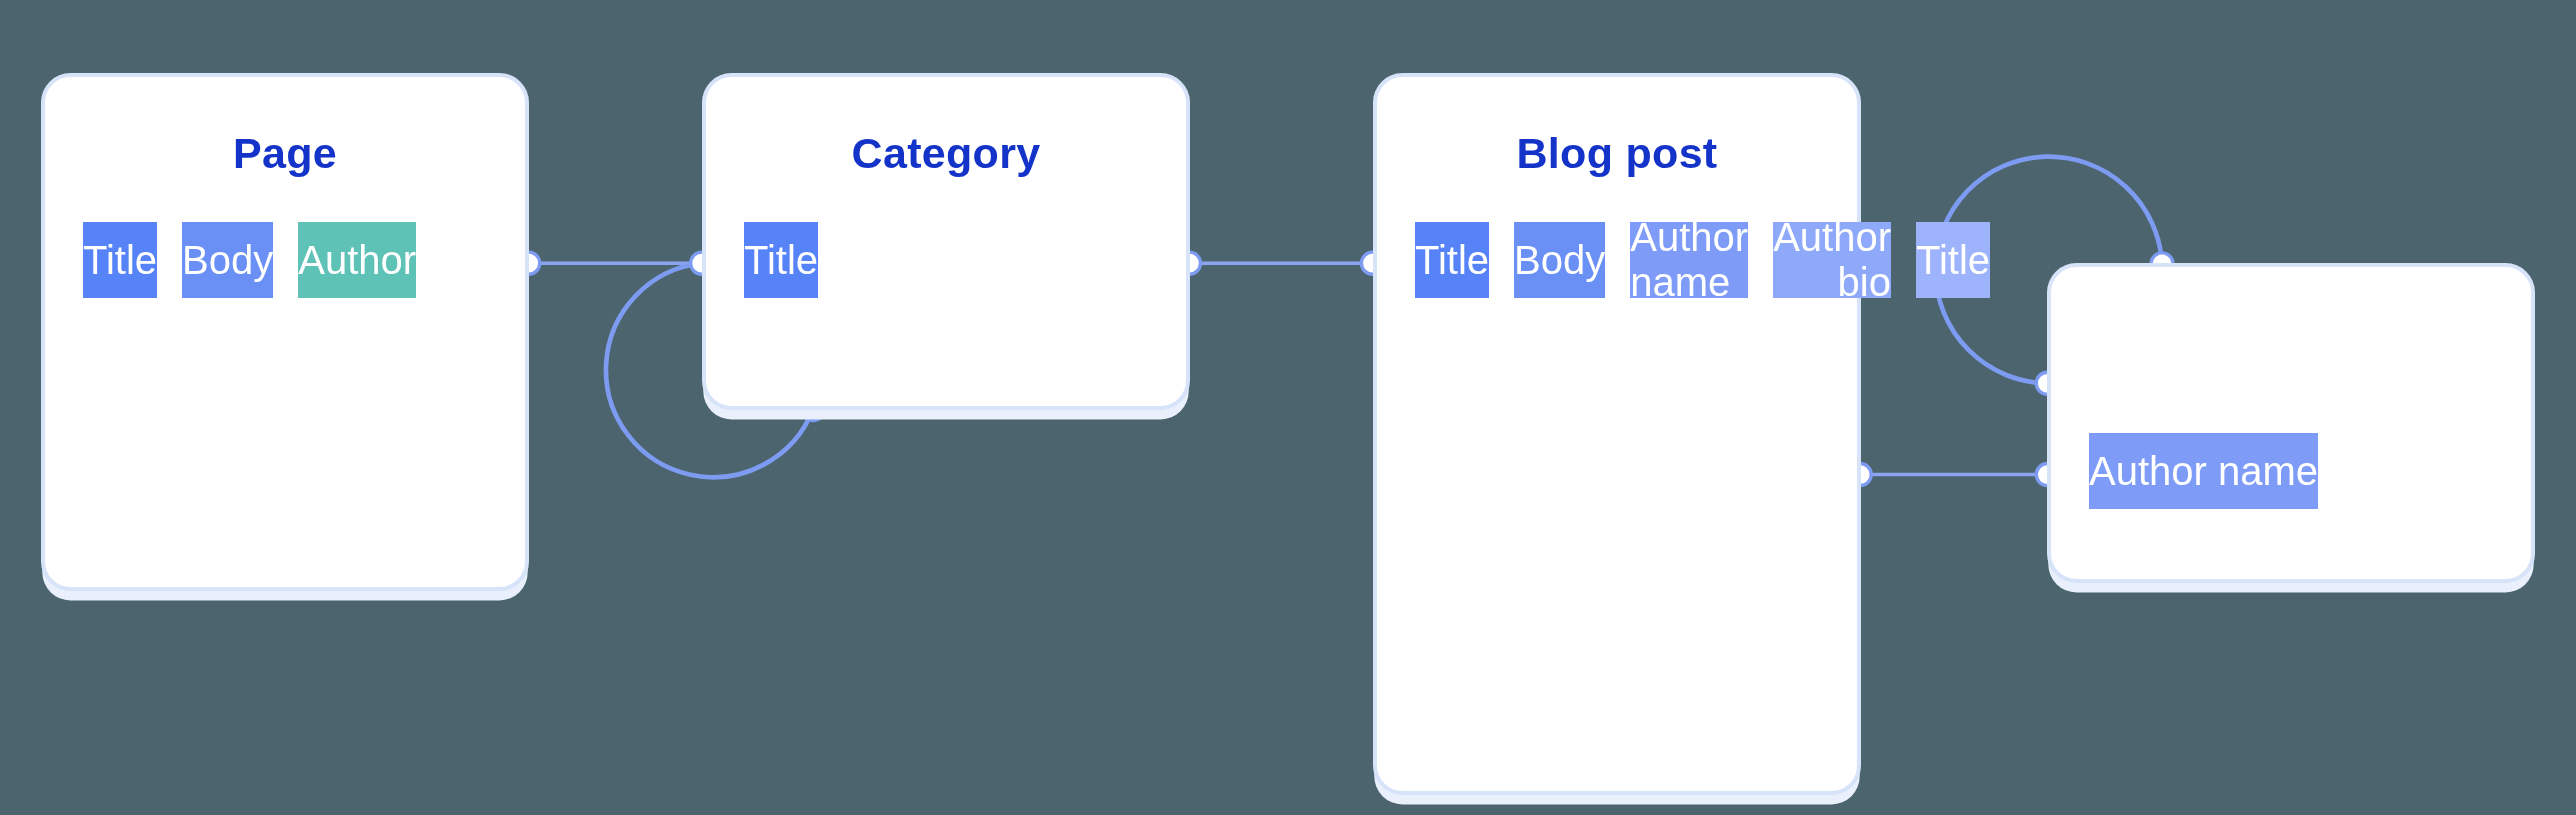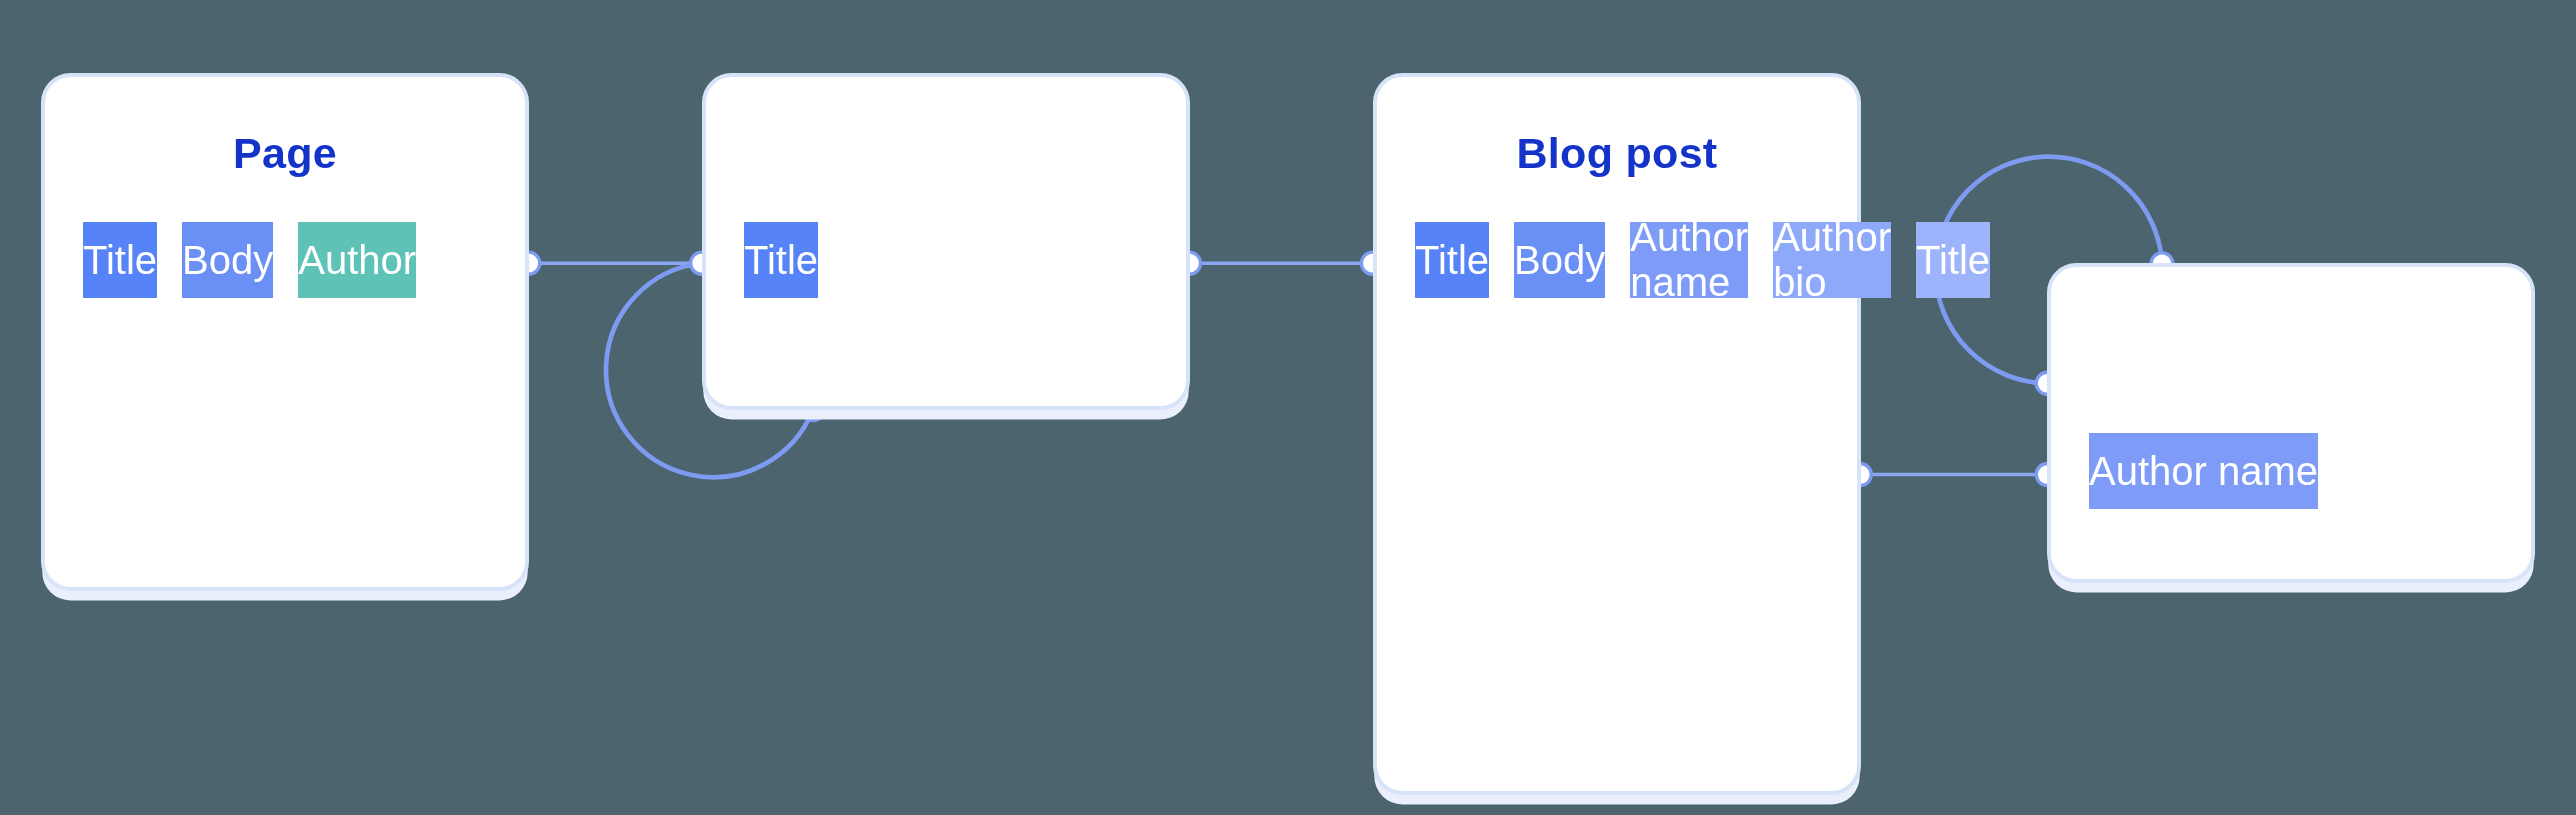--- a/index.html
+++ b/index.html
@@ -90,32 +90,33 @@
   <section class="card card--page">
     <h2 class="card-title">Page</h2>
     <div class="rows">
       <div class="row" style="background: rgb(86, 132, 248);">Title</div>
       <div class="row" style="background: rgb(106, 143, 245);">Body</div>
       <div class="row" style="background: rgb(95, 194, 183);">Author</div>
     </div>
   </section>
 
   <section class="card card--category">
+    <h2 class="card-title">Category</h2>
     <div class="rows">
       <div class="row" style="background: rgb(86, 132, 248);">Title</div>
     </div>
   </section>
 
   <section class="card card--blog">
     <h2 class="card-title">Blog post</h2>
     <div class="rows">
       <div class="row" style="background: rgb(86, 132, 248);">Title</div>
       <div class="row" style="background: rgb(106, 143, 245);">Body</div>
       <div class="row" style="background: rgb(125, 155, 247);">Author name</div>
-      <div class="row" style="background: rgb(143, 169, 250);">Author bio</div>
+      <div class="row" style="background: rgb(143, 169, 250); text-align: right;">Author bio</div>
       <div class="row" style="background: rgb(157, 179, 251);">Title</div>
     </div>
   </section>
 
   <section class="card card--tag">
     <div class="rows">
       <div class="row" style="background: rgb(125, 155, 247);">Author name</div>
     </div>
   </section>
 

